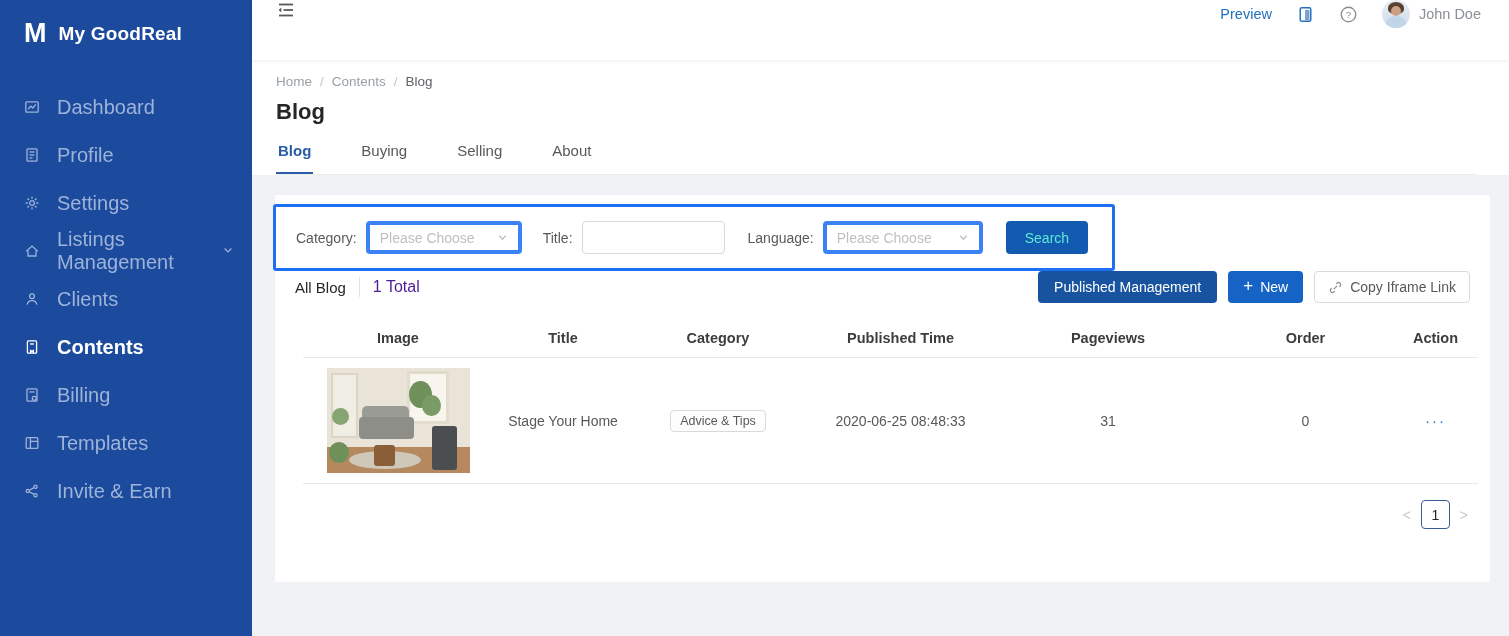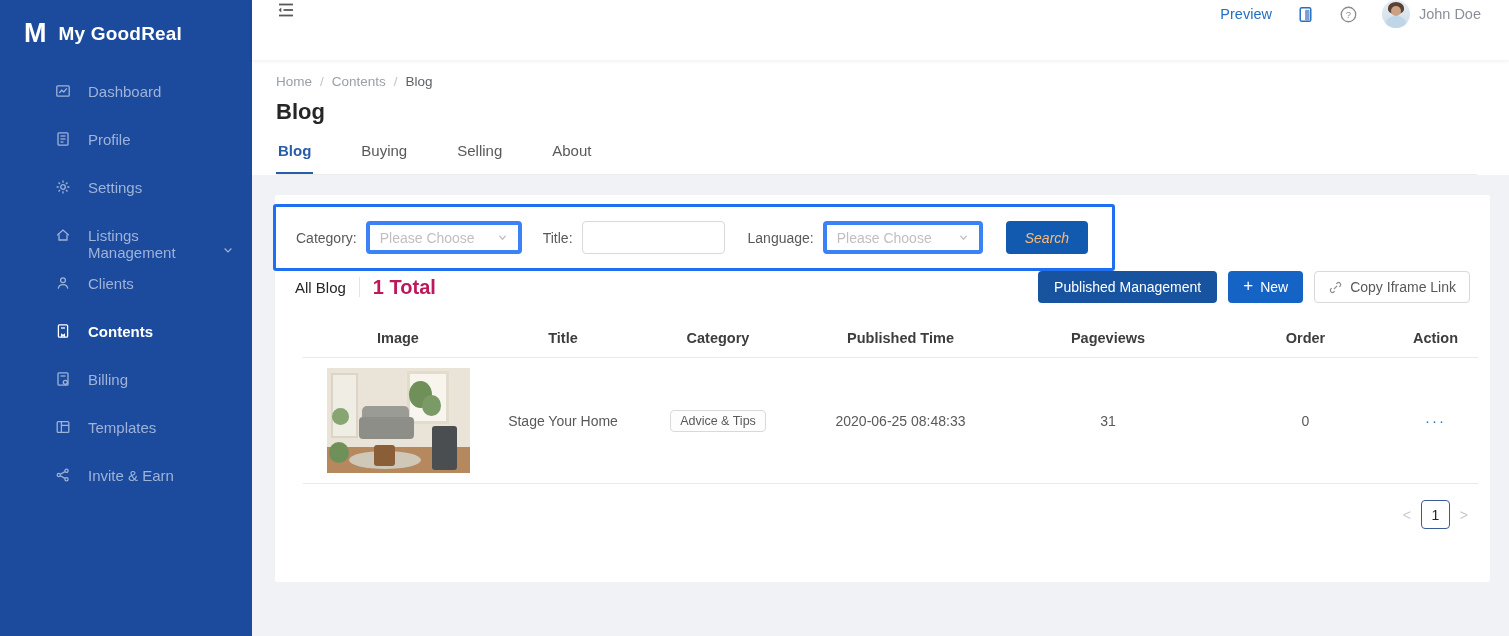--- a/index.html
+++ b/index.html
@@ -10,21 +10,21 @@
   *{box-sizing:border-box;margin:0;padding:0;}
   body{font-family:"Liberation Sans","DejaVu Sans",sans-serif;background:#fff;}
   .app{width:1509px;height:636px;display:flex;overflow:hidden;background:var(--page-bg);}
 
   
   .sidebar{width:252px;flex:0 0 252px;background:var(--sidebar-bg);color:var(--sidebar-text);display:flex;flex-direction:column;}
   .logo{display:flex;align-items:center;gap:13px;padding:20px 24px 10px;cursor:pointer;}
   .logo-mark{position:relative;color:#fff;font-size:27px;font-weight:800;line-height:1;letter-spacing:-1px;}
   .logo-text{color:#fff;font-size:19px;font-weight:700;letter-spacing:.2px;}
   .menu{margin-top:26px;}
-  .menu-item{position:relative;display:flex;gap:17px;height:48px;padding:0 24px;font-size:15px;cursor:pointer;color:var(--sidebar-text);margin-left:31px;}
+  .menu-item{position:relative;display:flex;align-items:center;gap:17px;height:48px;padding:0 24px;font-size:20px;cursor:pointer;color:var(--sidebar-text);}
   .menu-item svg{flex:0 0 16px;}
   .menu-item.active{color:var(--sidebar-active);font-weight:600;}
   .menu-item .chev{position:absolute;right:18px;top:17px;}
 
   
   .main{flex:1;display:flex;flex-direction:column;min-width:0;}
   .topbar{height:60px;background:#fff;display:flex;align-items:flex-start;justify-content:space-between;padding:0 28px 0 24px;box-shadow:0 1px 4px rgba(0,21,41,.08);position:relative;z-index:3;}
   .topbar-right{display:flex;align-items:center;gap:24px;}
   .preview-link{color:var(--link-blue);font-size:14.5px;cursor:pointer;}
   .icon-btn{display:flex;align-items:center;cursor:pointer;}
@@ -48,28 +48,28 @@
   .card{background:#fff;width:1215px;height:387px;border-radius:2px;display:flex;flex-direction:column;}
 
   
   .filter-box{margin:9px 0 0 -2px;width:842px;border:3px solid var(--highlight-border);border-radius:3px;background:#fff;display:flex;align-items:center;gap:9px;padding:14px 20px;}
   .filter-label{font-size:14px;color:#595959;white-space:nowrap;}
   .select{position:relative;display:flex;align-items:center;justify-content:space-between;height:33px;border:4px solid #3b82f6;border-radius:4px;padding:0 10px;background:#fff;cursor:pointer;color:#bfbfbf;font-size:14px;}
   .select.cat{width:156px;margin-right:12px;}
   .select.lang{width:160px;margin-right:14px;}
   .text-input{width:143px;height:33px;border:1px solid #d9d9d9;border-radius:4px;padding:0 10px;font-size:14px;color:#333;outline:none;margin-right:14px;}
   .btn{display:inline-flex;align-items:center;justify-content:center;gap:7px;height:33px;border:none;border-radius:4px;font-size:14px;cursor:pointer;font-family:inherit;}
-  .btn-search{background:var(--search-btn);color:#fdba74;padding:0 19px;font-style:italic;}
+  .btn-search{background:var(--search-btn);color:#5eead4;padding:0 19px;}
 
   
   .list-head{display:flex;align-items:center;justify-content:space-between;padding:0 20px;}
   .list-head-left{display:flex;align-items:center;gap:13px;}
   .list-title{font-size:15px;color:#262626;}
   .vdiv{width:1px;height:20px;background:#e4e4e4;}
-  .list-total{font-size:20px;color:#be185d;font-weight:bold;}
+  .list-total{font-size:16px;color:#4c1d95;}
   .list-head-right{display:flex;align-items:center;gap:11px;}
   .btn-cat{height:32px;background:var(--category-btn);color:#fff;padding:0 16px;font-size:14px;}
   .btn-new{height:32px;background:var(--new-btn);color:#fff;padding:0 15px;font-size:14px;}
   .btn-new .plus{font-size:17px;margin-top:-2px;}
   .btn-copy{height:32px;background:#fff;border:1px solid #d9d9d9;color:#595959;padding:0 13px;font-size:14px;}
 
   
   .table-wrap{padding:0 28px;margin-top:16px;}
   table{width:100%;border-collapse:collapse;table-layout:fixed;}
   th{font-size:14.5px;font-weight:700;color:#3d3d3d;text-align:center;padding:11px 6px;border-bottom:1px solid #e9e9e9;}

